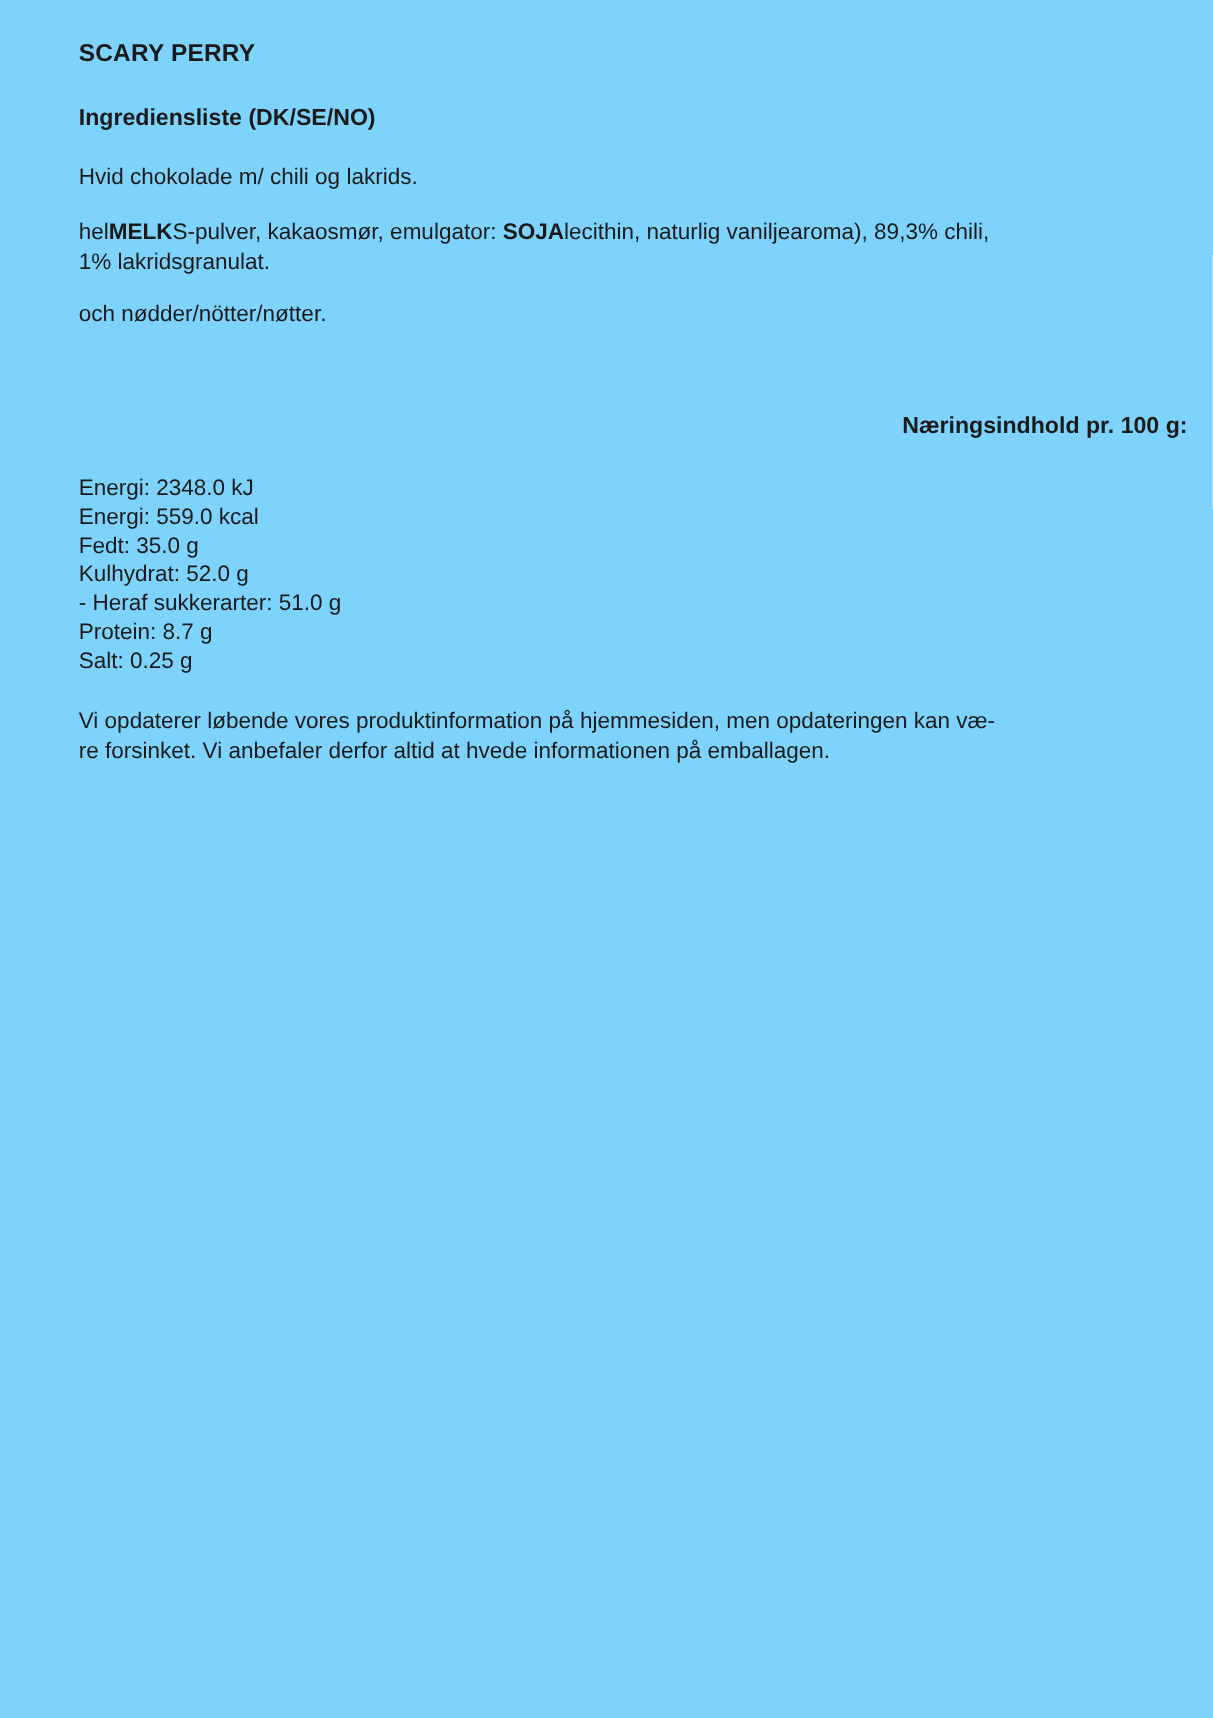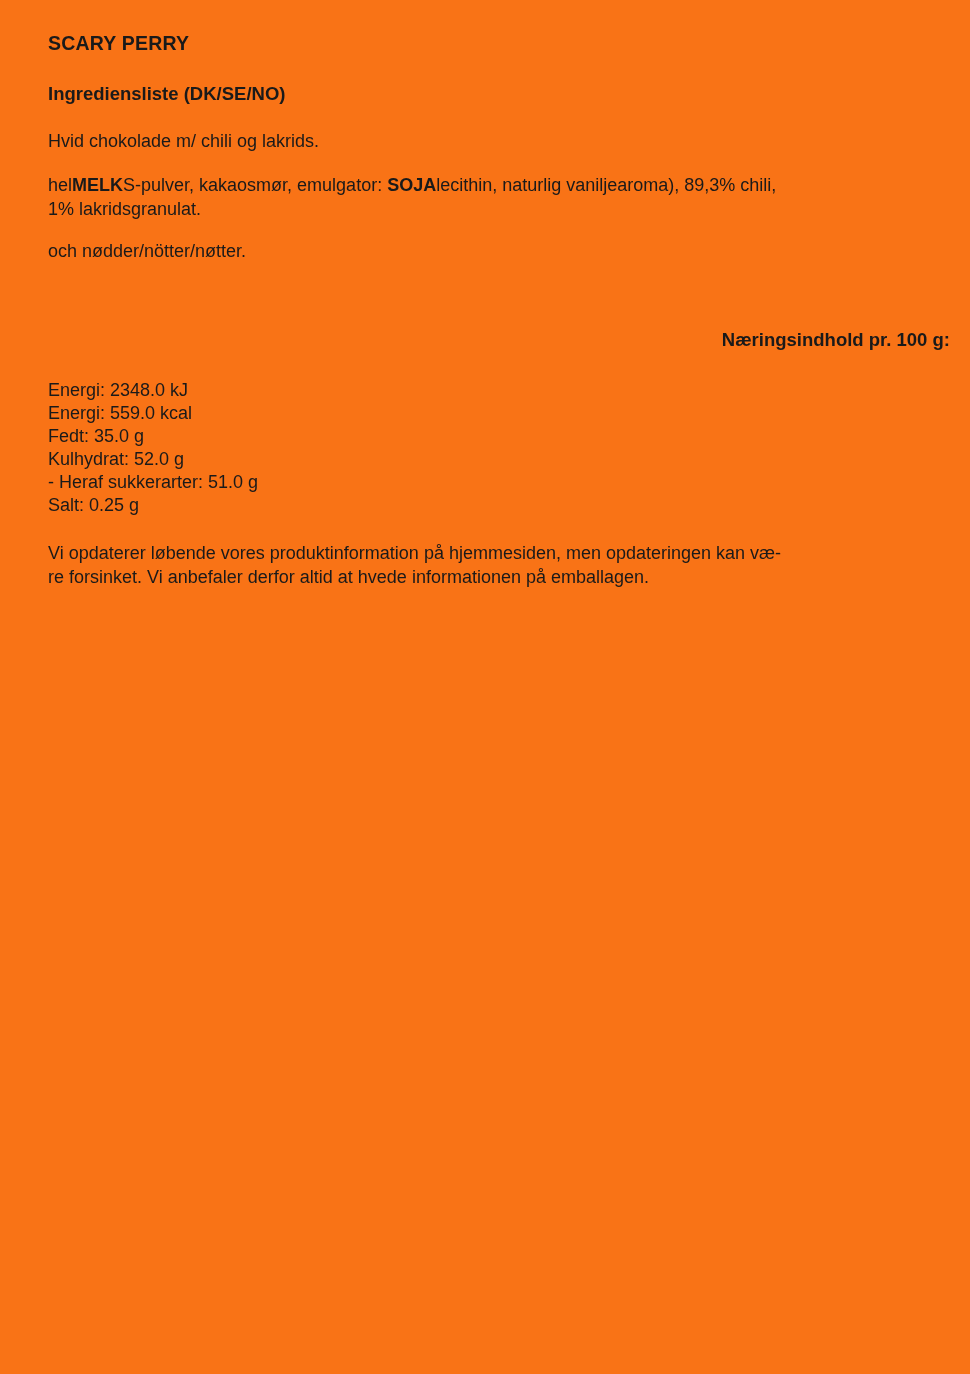--- a/index.html
+++ b/index.html
@@ -11,22 +11,22 @@
     width: 970px;
     height: 1374px;
     overflow: hidden;
     font-family: "Liberation Sans", sans-serif;
     color: #1a1a1a;
   }
   .page {
     box-sizing: border-box;
     width: 970px;
     height: 1374px;
-    padding: 30px 20px 0 48px;
-    background: #f97316;
+    padding: 30px 20px 0 63px;
+    background: #7dd3fc;
   }
   .title {
     margin: 0;
     font-size: 19.5px;
     line-height: 26px;
     font-weight: bold;
     letter-spacing: 0.2px;
   }
   .heading {
     margin: 25px 0 0 0;
@@ -72,20 +72,21 @@
     </div>
 
   <h2 class="heading nutrition">Næringsindhold pr. 100 g:</h2>
 
   <div class="body-text nutrition-list">
       <div class="line">Energi: 2348.0 kJ</div>
       <div class="line">Energi: 559.0 kcal</div>
       <div class="line">Fedt: 35.0 g</div>
       <div class="line">Kulhydrat: 52.0 g</div>
       <div class="line">- Heraf sukkerarter: 51.0 g</div>
+      <div class="line">Protein: 8.7 g</div>
       <div class="line">Salt: 0.25 g</div>
     </div>
 
   <div class="body-text disclaimer">
       <div class="line">Vi opdaterer løbende vores produktinformation på hjemmesiden, men opdateringen kan væ-</div>
       <div class="line">re forsinket. Vi anbefaler derfor altid at hvede informationen på emballagen.</div>
     </div>
 
 </div>
 

